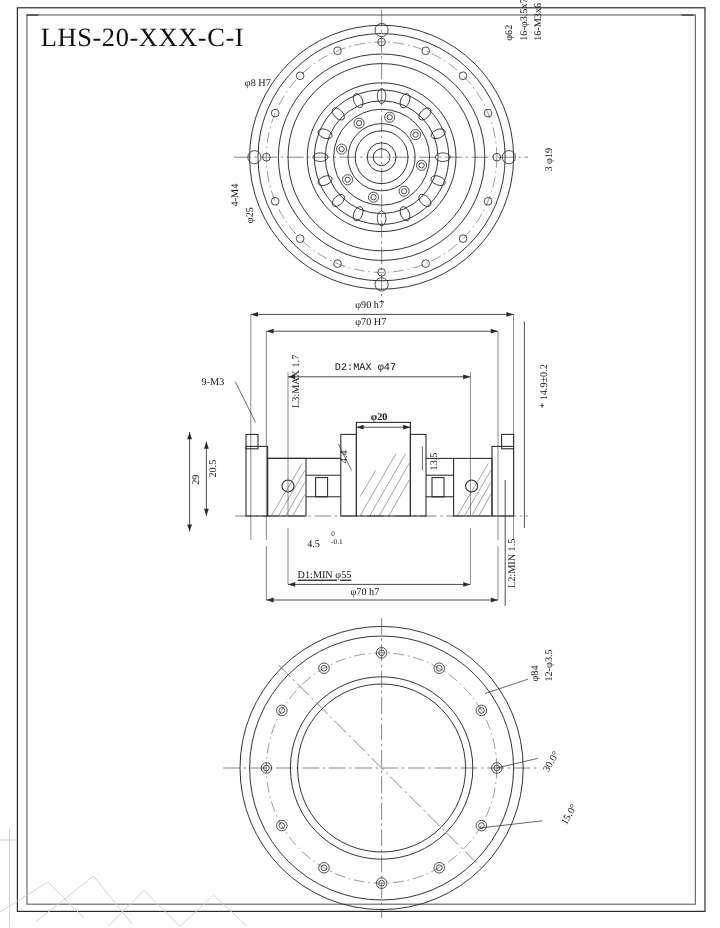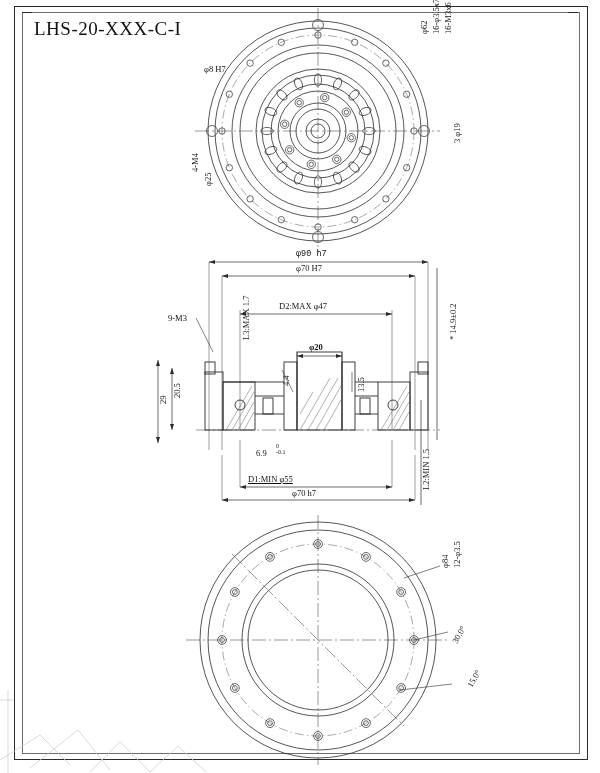--- a/index.html
+++ b/index.html
@@ -1,21 +1,21 @@
 <!DOCTYPE html>
 <html><head>
 <meta charset="utf-8">
 <style>
   html,body{margin:0;padding:0;background:#ffffff;}
   body{width:600px;height:773px;overflow:hidden;font-family:"Liberation Serif",serif;}
   #sheet{position:relative;width:600px;height:773px;background:#fff;}
   .frame-outer{position:absolute;left:14px;top:6px;width:572px;height:752px;border:1px solid #2b2b2b;}
   .frame-inner{position:absolute;left:22px;top:12px;width:556px;height:740px;border:1px solid #6d6d6d;}
   .corner-tick{position:absolute;background:#2b2b2b;}
-  .title{position:absolute;left:34px;top:18px;font-size:19px;letter-spacing:.5px;color:#111;white-space:nowrap;}
+  .title{position:absolute;left:34px;top:18px;font-size:22px;letter-spacing:.5px;color:#111;white-space:nowrap;}
   .lbl{position:absolute;font-size:8.5px;color:#111;white-space:nowrap;font-family:"Liberation Serif",serif;}
   .rot90{transform:rotate(-90deg);transform-origin:left top;}
   .rot-ang{transform-origin:left top;}
   svg{position:absolute;left:0;top:0;}
 </style>
 </head>
 <body>
 
 <div id="sheet">
 
@@ -280,31 +280,31 @@
     <div class="lbl" style="left:204px;top:64px;">φ8 H7</div>
     <div class="lbl rot90" style="left:190px;top:172px;">4-M4</div>
     <div class="lbl rot90" style="left:203px;top:186px;">φ25</div>
     <div class="lbl rot90" style="left:431px;top:34px;">16-φ3.5x7.5</div>
     <div class="lbl rot90" style="left:443px;top:34px;">16-M3x6</div>
     <div class="lbl rot90" style="left:419px;top:34px;">φ62</div>
     <div class="lbl rot90" style="left:452px;top:143px;">3 φ19</div>
   </div>
 
   <div>
-    <div class="lbl" style="left:296px;top:249px;font-family:Liberation Mono, monospace;">φ90  h7</div>
+    <div class="lbl" style="left:296px;top:249px;">φ90  h7</div>
     <div class="lbl" style="left:296px;top:263px;">φ70  H7</div>
-    <div class="lbl" style="left:279px;top:301px;">D2:MAX  φ47</div>
+    <div class="lbl" style="left:279px;top:301px;font-family:Liberation Mono, monospace;">D2:MAX  φ47</div>
     <div class="lbl" style="left:309px;top:342px;font-weight:bold;">φ20</div>
     <div class="lbl" style="left:168px;top:313px;">9-M3</div>
     <div class="lbl rot90" style="left:241px;top:340px;">L3:MAX 1.7</div>
     <div class="lbl rot90" style="left:281px;top:386px;">4.4</div>
     <div class="lbl rot90" style="left:356px;top:392px;">13.5</div>
     <div class="lbl rot90" style="left:172px;top:398px;">20.5</div>
     <div class="lbl rot90" style="left:158px;top:404px;">29</div>
-    <div class="lbl" style="left:256px;top:448px;">6.9</div>
+    <div class="lbl" style="left:256px;top:448px;">4.5</div>
     <div class="lbl" style="left:276px;top:443px;font-size:6px;line-height:6px;">
       <span>0</span><br>
       <span>-0.1</span>
     </div>
     <div class="lbl" style="left:248px;top:474px;text-decoration:underline;">D1:MIN  φ55</div>
     <div class="lbl" style="left:292px;top:488px;">φ70 h7</div>
     <div class="lbl rot90" style="left:448px;top:340px;">* 14.9±0.2</div>
     <div class="lbl rot90" style="left:421px;top:490px;">L2:MIN 1.5</div>
   </div>
 

